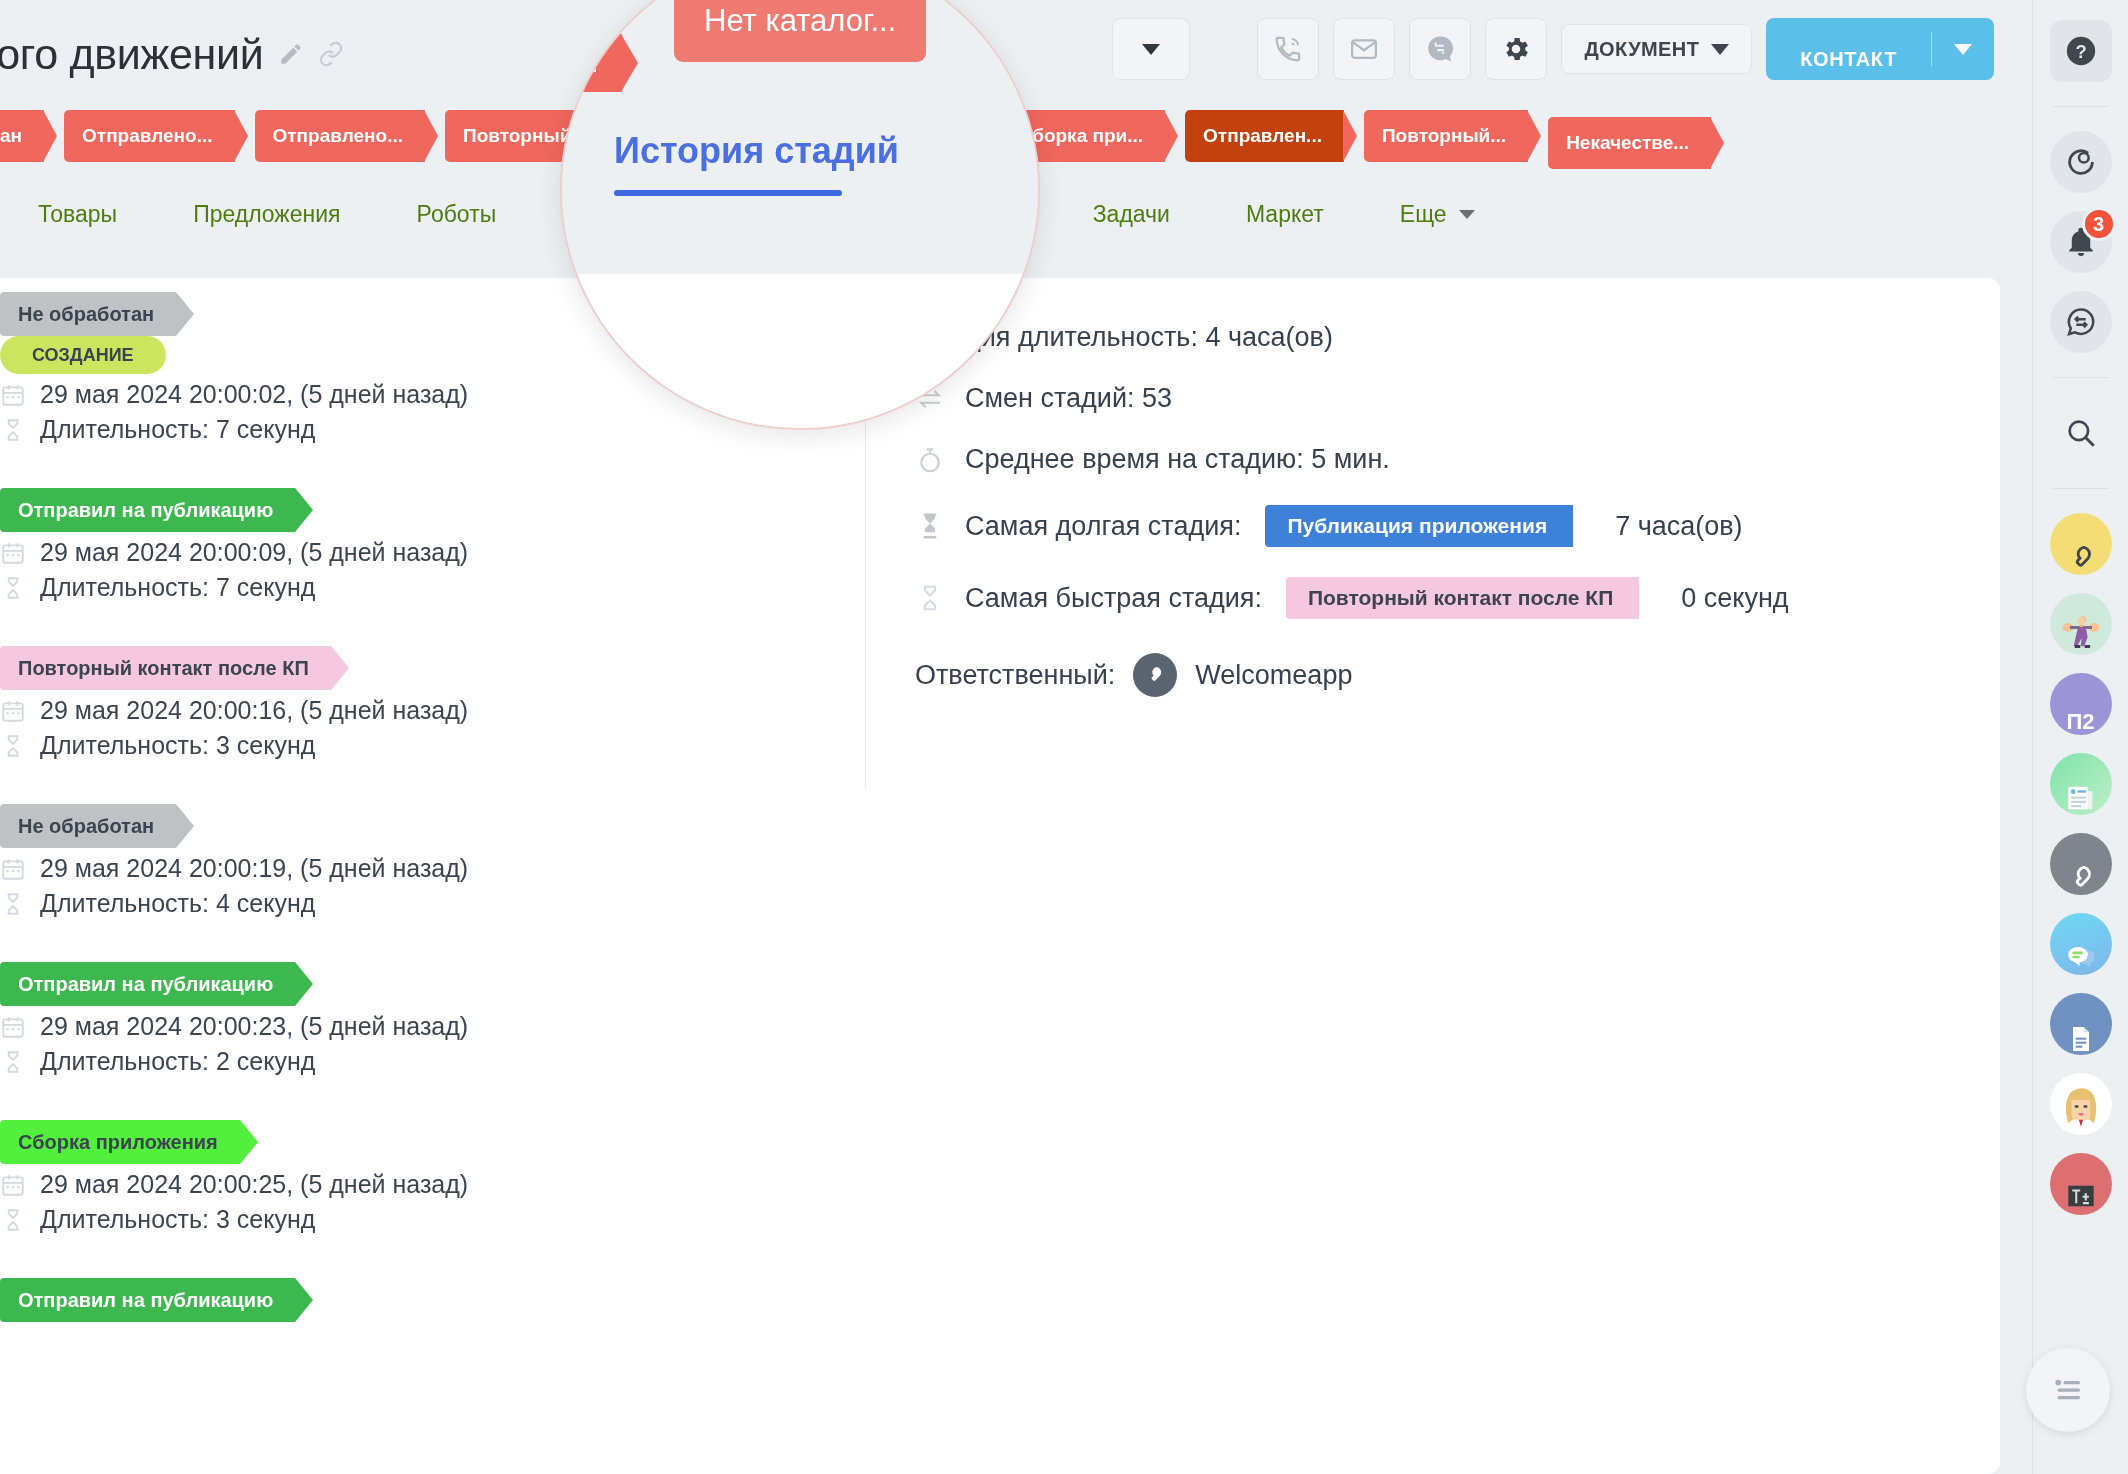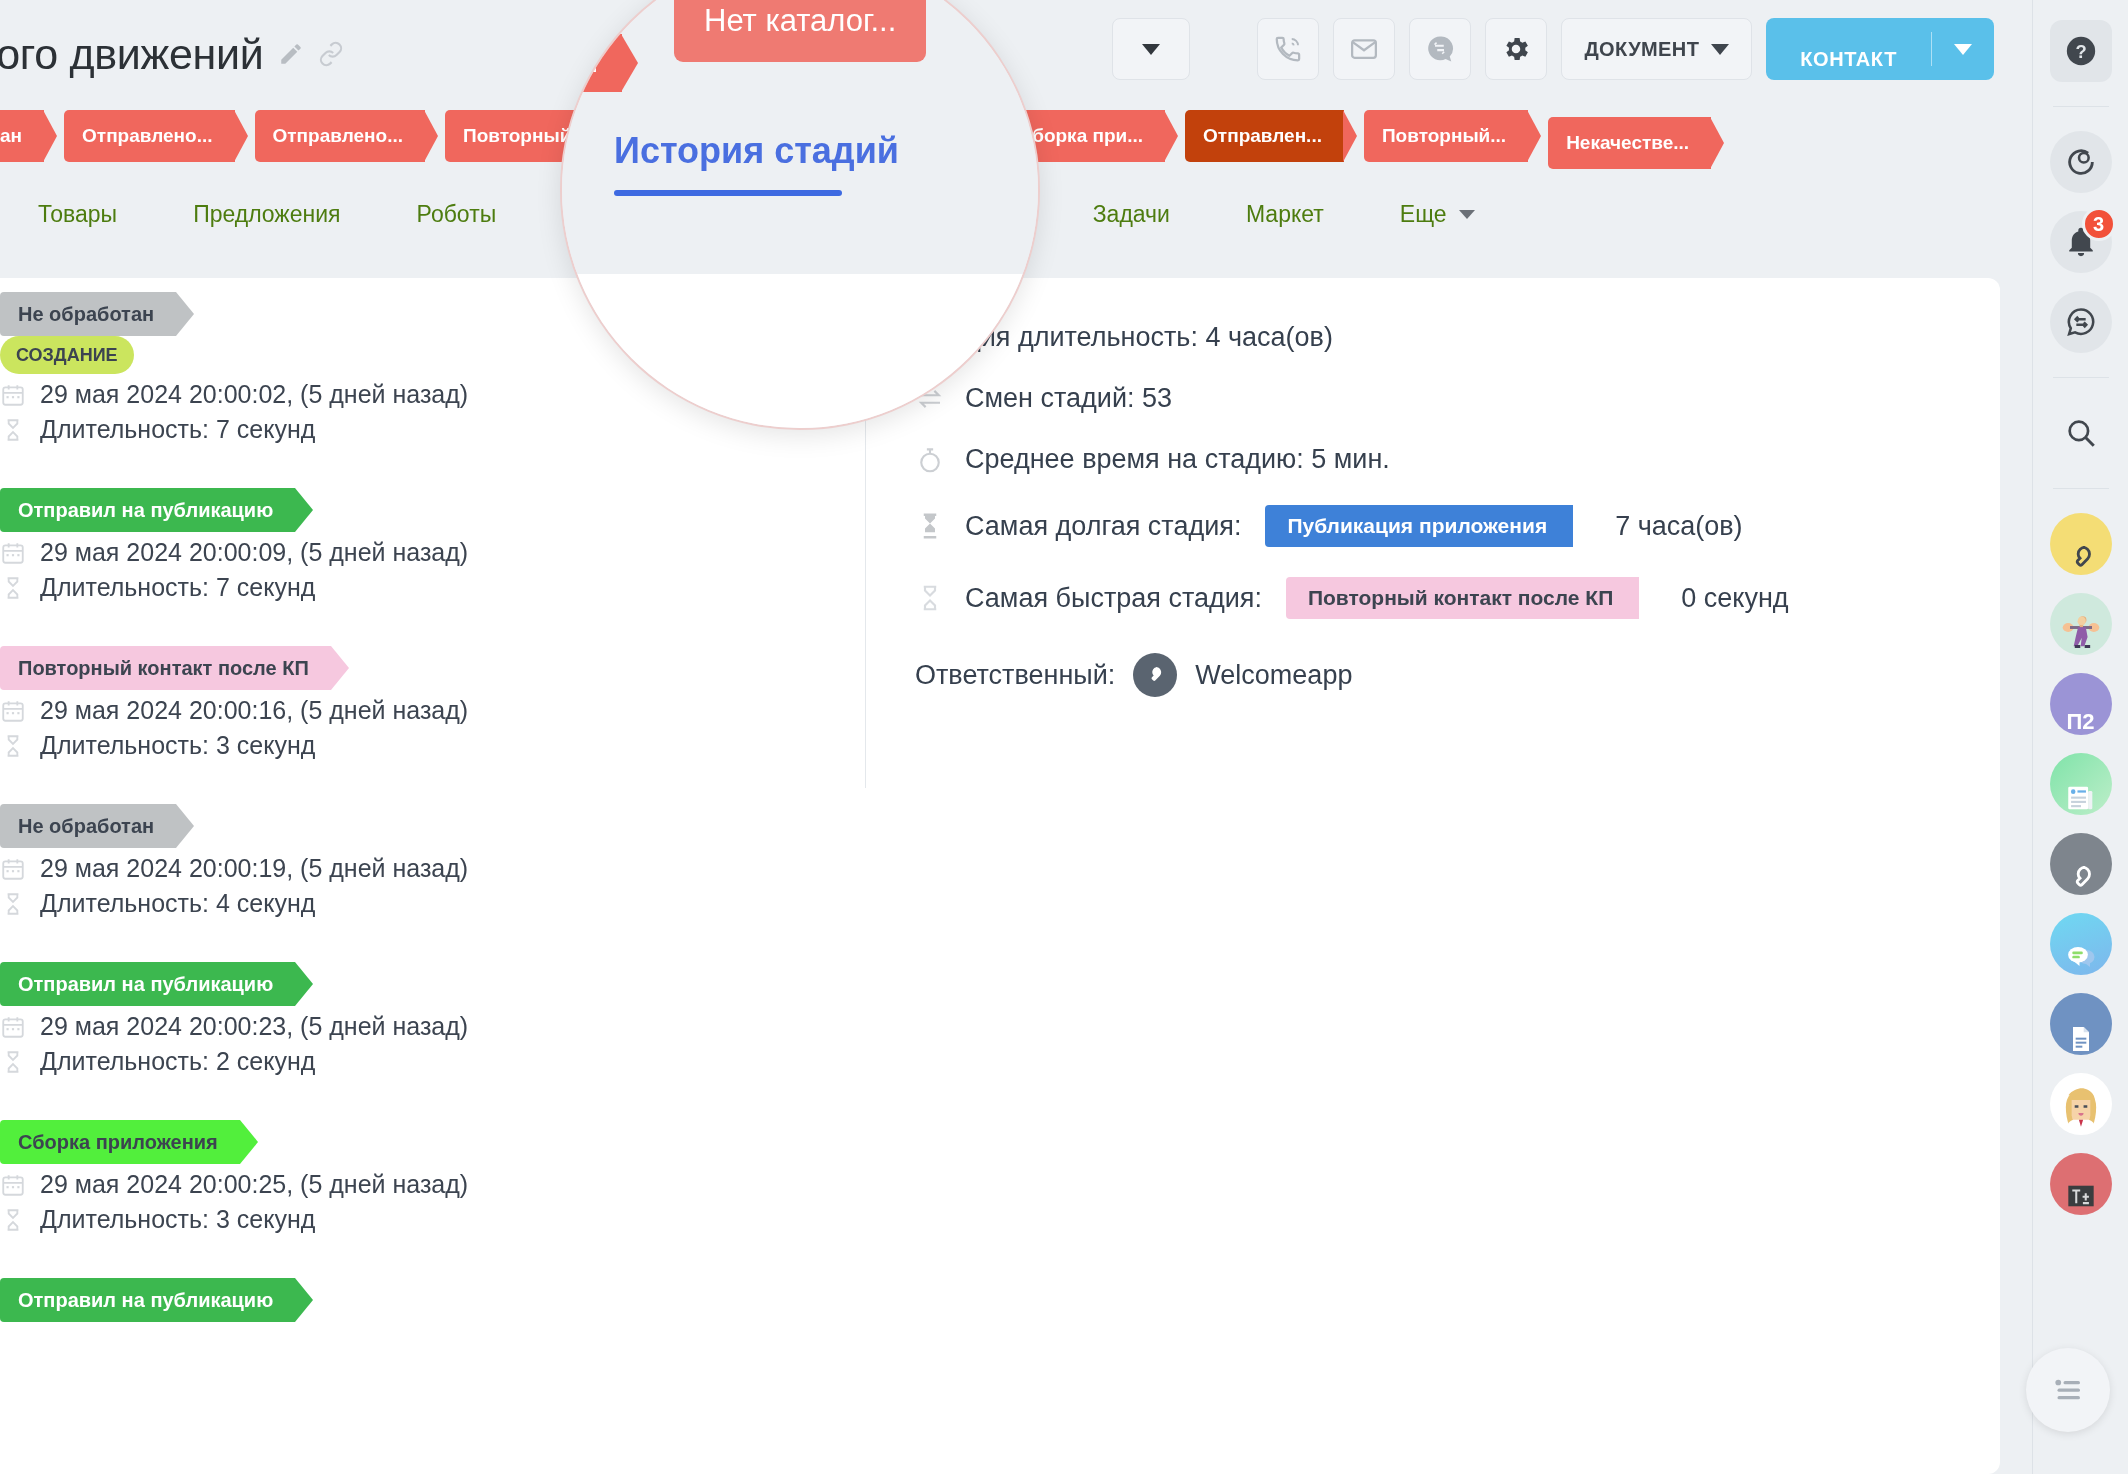--- a/index.html
+++ b/index.html
@@ -40,21 +40,21 @@
     position: absolute; right: 38px; top: 18px;
     display: flex; align-items: center; gap: 14px;
   }
   .sq-btn {
     width: 62px; height: 62px; border: 1px solid #dfe3e8; border-radius: 8px;
     background: #f2f4f7; display: flex; align-items: center; justify-content: center;
   }
   .sq-btn svg { width: 30px; height: 30px; }
   .sq-btn.dark svg { fill: #50555c; }
   .doc-btn {
-    height: 62px; border: 1px solid #dfe3e8; border-radius: 8px;
+    height: 50px; border: 1px solid #dfe3e8; border-radius: 8px;
     background: #f2f4f7; display: flex; align-items: center; gap: 12px;
     padding: 0 22px; font-size: 20px; font-weight: bold; color: #3f454d;
     letter-spacing: .4px;
   }
   .contact-btn {
     height: 62px; border-radius: 8px; background: #5ac0ea;
     display: flex; align-items: center; color: #fff;
     font-size: 20px; font-weight: bold; letter-spacing: .6px;
   }
   .contact-btn .lbl { padding: 0 34px; margin-top: 20px; }
@@ -121,21 +121,21 @@
   .tl-badge {
     position: relative; display: inline-flex; align-items:center;
     height: 44px; padding: 0 22px 0 18px; font-size: 20px; font-weight: bold;
     border-radius: 4px 0 0 4px; margin-bottom: 0; white-space: nowrap;
   }
   .tl-badge::after {
     content:''; position:absolute; right:-18px; top:0; width:0; height:0;
     border-top:22px solid transparent; border-bottom:22px solid transparent;
     border-left:18px solid var(--c);
   }
-  .tl-badge.sm { height: 38px; font-size: 18px; border-radius: 19px; padding: 0 16px; }
+  .tl-badge.sm { height: 38px; font-size: 18px; border-radius: 19px; padding: 0 32px; }
   .tl-badge.sm::after { display:none; }
   .tl-row {
     display:flex; align-items:center; gap: 14px;
     font-size: 25px; color: #3c4450; margin-top: 6px; white-space:nowrap;
   }
   .tl-row .ic { width:26px; height:26px; flex:none; opacity:.55; }
   .tl-row .ic svg { width:100%; height:100%; display:block; }
 
   
   .vsep { position:absolute; left:905px; top:30px; width:1px; height:480px; background:#e4e8ec; }

